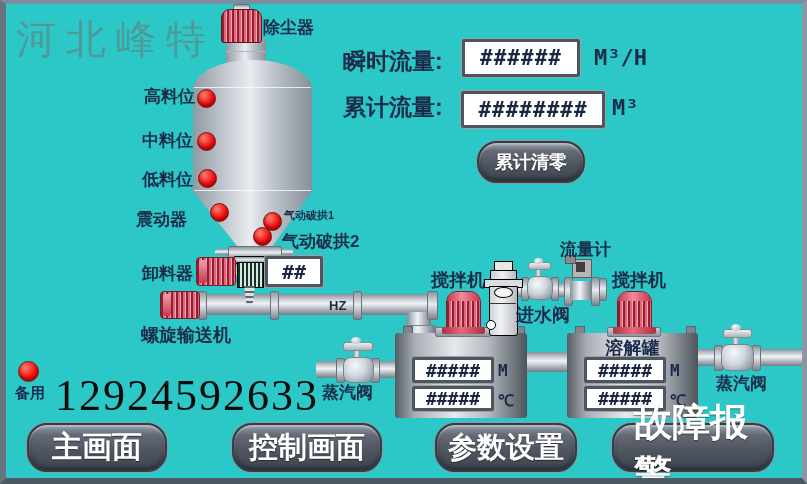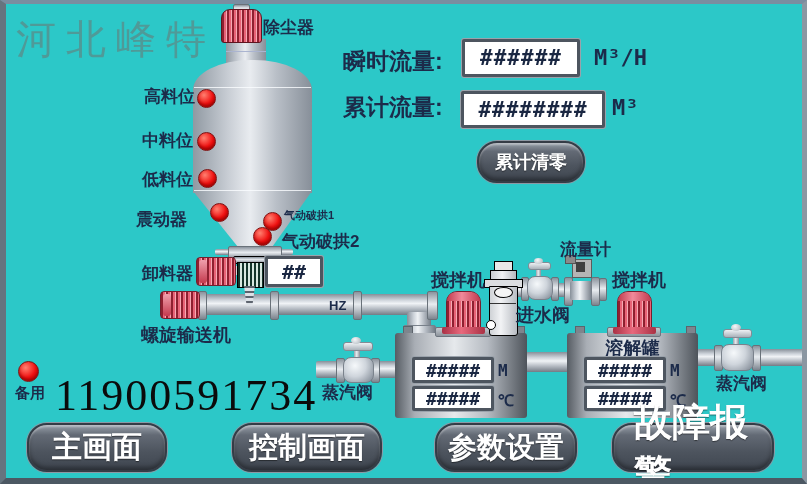--- a/index.html
+++ b/index.html
@@ -194,21 +194,21 @@
   <div class="tank" style="left:567px;top:333px;width:131px;height:85px;"></div>
   <div class="lbl" style="left:567px;top:336px;width:131px;text-align:center;font-size:18px;z-index:21;">溶解罐</div>
   <div class="disp" style="left:584px;top:357px;width:76px;height:20px;font-size:18px;">#####</div>
   <div class="lbl" style="left:670px;top:361px;font-size:16px;font-family:'DejaVu Sans Mono',monospace;">M</div>
   <div class="disp" style="left:584px;top:386px;width:76px;height:19px;font-size:18px;">#####</div>
   <div class="lbl" style="left:670px;top:389px;font-size:16px;">℃</div>
 
   <div class="lamp" style="left:18px;top:361px;width:19px;height:19px;"></div>
   <div class="lbl" style="left:15px;top:384px;font-size:15px;">备用</div>
   <div class="abs" style="left:55px;top:370px;font-family:'Liberation Serif',serif;font-size:44px;color:#0b0b0b;
-              letter-spacing:2px;z-index:20;">11900591734</div>
+              letter-spacing:2px;z-index:20;">12924592633</div>
 
   <div class="btn" style="left:27px;top:423px;width:136px;height:45px;font-size:30px;">主画面</div>
   <div class="btn" style="left:232px;top:423px;width:146px;height:45px;font-size:29px;">控制画面</div>
   <div class="btn" style="left:435px;top:423px;width:138px;height:45px;font-size:29px;">参数设置</div>
   <div class="btn" style="left:612px;top:423px;width:138px;height:45px;font-size:38px;padding-left:20px;">故障报警</div>
 
   <div class="frame"></div>
 </div>
 
 </body></html>

